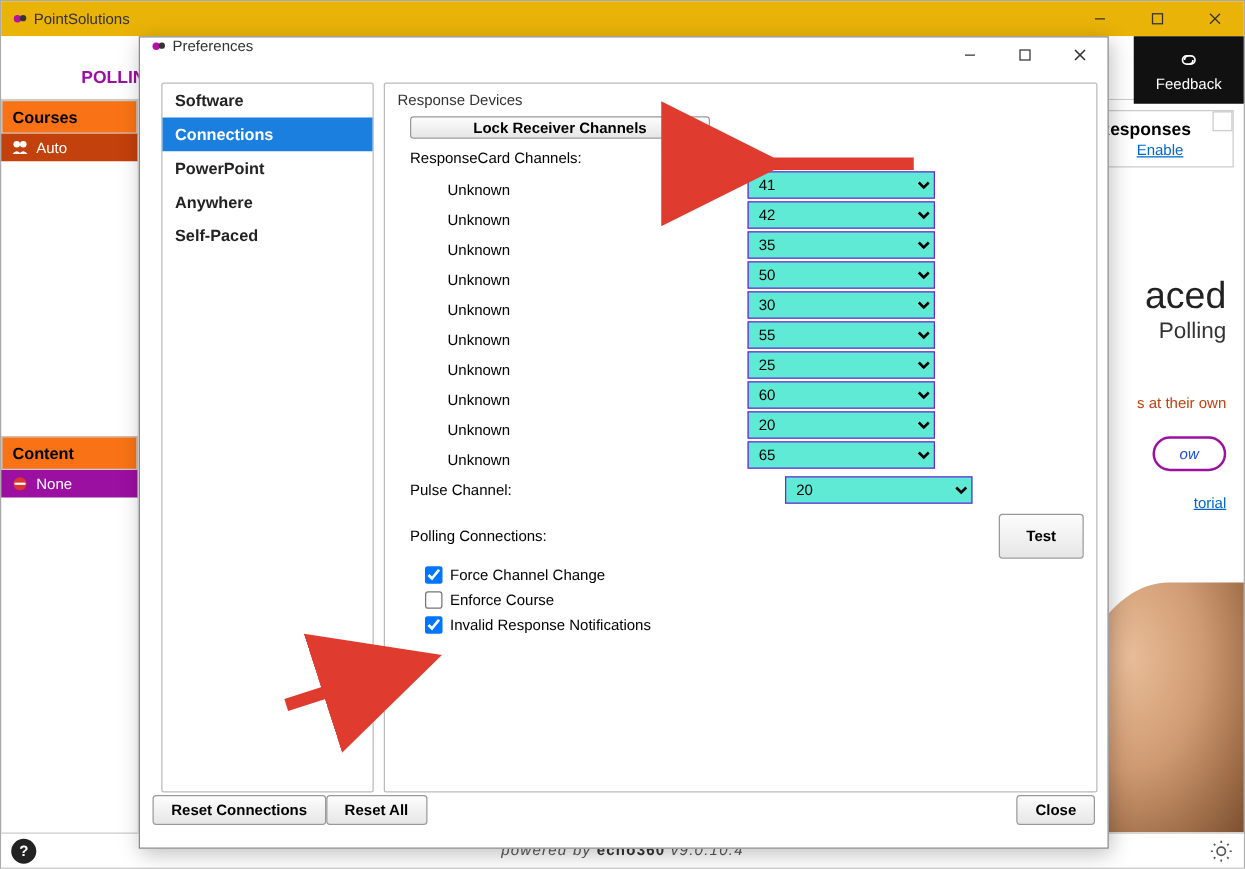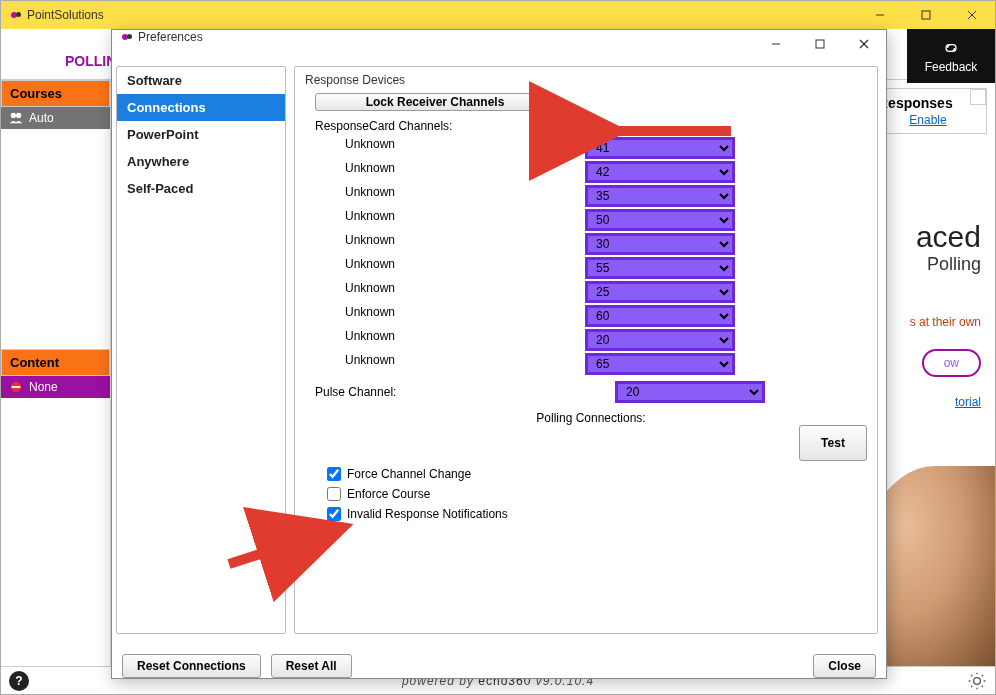--- a/index.html
+++ b/index.html
@@ -1,98 +1,98 @@
 <!DOCTYPE html>
 <html><head>
 <meta charset="utf-8">
 <style>
   * { box-sizing: border-box; margin: 0; padding: 0; font-family: "Segoe UI", Tahoma, sans-serif; font-size: 12px; }
   html, body { width: 996px; height: 695px; overflow: hidden; background: #fff; position: relative; }
 
   
   .main-window { width: 996px; height: 695px; border: 1px solid #aaa; position: relative; background: #fff; }
-  .main-titlebar { height: 28px; display: flex; align-items: center; padding-left: 8px; background: #fde047; }
+  .main-titlebar { height: 28px; display: flex; align-items: center; padding-left: 8px; background: #eab308; }
   .main-titlebar .title { font-size: 12px; color: #333; margin-left: 4px; }
   .main-title-controls { margin-left: auto; display: flex; }
   .main-title-controls .btn { width: 46px; height: 28px; display: flex; align-items: center; justify-content: center; color: #333; }
 
   
   .top-tabs { height: 50px; display: flex; align-items: flex-end; padding-left: 56px; background: #fff; position: relative; }
   .tab-polling { color: #9b0fa1; font-weight: 700; font-size: 14px; padding: 10px 8px; }
   .top-tabs .right-pill { position: absolute; right: 0; top: 0; display: flex; }
   .feedback-pill { width: 88px; height: 54px; background: #111; color: #fff; display: flex; flex-direction: column; align-items: center; justify-content: center; gap: 2px; font-size: 12px; border-top-right-radius: 0; }
   .feedback-pill svg { width: 20px; height: 20px; }
   .top-divider { height: 1px; background: #ccc; width: 100%; }
 
   
   .main-body { display: flex; position: relative; height: calc(100% - 28px - 50px - 1px - 28px); }
   .sidebar { width: 110px; border-right: 1px solid #ddd; }
   .section-header { background: #f97316; border: 1px solid #ccc; padding: 5px 8px; font-weight: 600; font-size: 13px; }
-  .sb-item { display: flex; align-items: center; gap: 6px; background: #737373; color: #fff; padding: 4px 8px; }
+  .sb-item { display: flex; align-items: center; gap: 6px; background: #c2410c; color: #fff; padding: 4px 8px; }
   .sb-item .sicon { width: 14px; height: 14px; }
   .sb-item.none { background: #9b0fa1; }
   .sidebar-gap { height: 220px; }
 
   
   .right-pane { flex: 1; position: relative; padding: 10px; }
   .responses-box { position: absolute; right: 8px; top: 8px; border: 1px solid #ccc; padding: 6px 8px; width: 118px; background: #fff; }
   .responses-box .hdr { font-weight: 600; font-size: 14px; }
   .responses-box .enable { color: #0066cc; text-decoration: underline; display: block; text-align: center; margin-top: 2px; }
   .rp-square { position: absolute; right: 0; top: 0; width: 16px; height: 16px; border: 1px solid #ccc; }
 
   .right-card { position: absolute; right: 14px; top: 140px; width: 120px; }
   .right-card .big { font-size: 30px; font-weight: 300; color: #222; text-align: right; }
   .right-card .sub { font-size: 18px; color: #333; text-align: right; }
   .right-card .para { margin-top: 40px; font-size: 12px; color: #c2410c; text-align: right; }
-  .pw-btn { border: 2px solid #9b0fa1; border-radius: 16px; padding: 5px 20px; color: #8b5cf6; display: inline-block; margin-top: 20px; }
+  .pw-btn { border: 2px solid #9b0fa1; border-radius: 16px; padding: 5px 20px; color: #1d4ed8; display: inline-block; margin-top: 20px; font-style: italic; }
   .tutorial { color: #0066cc; text-decoration: underline; margin-top: 18px; font-size: 12px; display: block; text-align: right; }
 
   
   .footer { position: absolute; bottom: 0; left: 0; right: 0; height: 28px; border-top: 1px solid #ccc; display: flex; align-items: center; padding: 0 8px; background: #fff; }
   .footer .help { width: 20px; height: 20px; border-radius: 50%; background: #222; color: #fff; display: flex; align-items: center; justify-content: center; font-weight: 700; }
   .footer .powered { position: absolute; left: 50%; transform: translateX(-50%); font-family: Georgia, serif; font-style: italic; color: #555; font-size: 14px; letter-spacing: 1px; }
-  .footer .powered b { font-family: sans-serif; font-style: normal; font-weight: 400; color: #333; }
+  .footer .powered b { font-family: sans-serif; font-style: normal; font-weight: 700; color: #333; }
   .footer .gear { margin-left: auto; width: 20px; height: 20px; color: #555; }
 
   
   .arm { position: absolute; right: 0; bottom: 0; width: 150px; height: 200px; background: radial-gradient(ellipse at 40% 30%, #e8bd98 0%, #cf9a72 45%, #9b6b46 80%, #7c4f30 100%); border-top-left-radius: 60% 80%; }
 
   
   .dialog-backdrop { position: absolute; inset: 0;  }
   .pref-dialog { position: absolute; left: 110px; top: 28px; width: 776px; height: 650px; background: #fff; border: 1px solid #888; box-shadow: 2px 4px 16px rgba(0,0,0,.25); display: flex; flex-direction: column; }
   .pref-titlebar { height: 30px; display: flex; padding-left: 8px; }
   .pref-titlebar .title { font-size: 12px; color: #333; margin-left: 4px; }
   .pref-title-controls { margin-left: auto; display: flex; }
   .pref-title-controls .btn { width: 44px; height: 28px; display: flex; align-items: center; justify-content: center; color: #333; }
 
-  .pref-body { flex: 1; display: flex; gap: 8px; padding: 6px 8px 2px 4px; }
+  .pref-body { flex: 1; display: flex; gap: 8px; padding: 6px 8px 2px 17px; }
   .pref-nav { width: 170px; border: 1px solid #bbb; border-radius: 2px; background: #fff; }
   .pref-nav-item { padding: 6px 10px; font-size: 13px; font-weight: 600; color: #222; }
   .pref-nav-item.selected { background: #1b7fe0; color: #fff; }
 
   .pref-content-wrap { flex: 1; position: relative; }
   .pref-content { position: absolute; inset: 0; border: 1px solid #bbb; border-radius: 2px; padding: 6px 10px 10px 10px; overflow-y: auto; background: #fff; }
   .pref-content::-webkit-scrollbar { width: 16px; }
   .pref-content::-webkit-scrollbar-thumb { background: #c1c1c1; border: 3px solid #fff; border-radius: 0; }
   .pref-content::-webkit-scrollbar-track { background: #f0f0f0; }
 
   .group-title { font-size: 12px; color: #333; margin-bottom: 6px; }
   .lock-btn { display: block; width: 240px; height: 18px; background: linear-gradient(#fdfdfd,#e6e6e6); border: 1px solid #999; border-radius: 3px; font-weight: 600; margin: 0 0 8px 10px; }
   .sub-title { font-size: 12px; margin: 4px 0 4px 10px; }
-  .channel-row { display: flex; align-items: flex-start; margin: 2px 0; }
+  .channel-row { display: flex; align-items: flex-end; margin: 2px 0; }
   .channel-row .lbl { width: 280px; padding-left: 40px; }
-  .channel-row select, .pulse-row select { width: 150px; height: 22px; border: 3px solid #6d28d9; background: #8b5cf6; padding-left: 4px; }
+  .channel-row select, .pulse-row select { width: 150px; height: 22px; border: 1px solid #6d28d9; background: #5eead4; padding-left: 4px; }
   .pulse-row { display: flex; align-items: center; margin-top: 6px; }
   .pulse-row .lbl { width: 310px; padding-left: 10px; }
-  .polling-title { margin-top: 8px; padding-left: 10px; display: flex; align-items: center; flex-direction: column; }
+  .polling-title { margin-top: 8px; padding-left: 10px; display: flex; align-items: center; }
   .test-btn { margin-left: auto; width: 68px; height: 36px; background: linear-gradient(#fdfdfd,#e6e6e6); border: 1px solid #999; border-radius: 3px; font-weight: 600; }
   .chk-row { display: flex; align-items: center; gap: 6px; padding-left: 22px; margin-top: 6px; }
   .chk-row input { width: 14px; height: 14px; }
 
-  .pref-footer { height: 42px; display: flex; align-items: flex-end; gap: 10px; padding: 0 10px; }
+  .pref-footer { height: 42px; display: flex; align-items: flex-start; padding: 0 10px; }
   .std-btn { height: 24px; padding: 0 14px; background: linear-gradient(#fdfdfd,#e6e6e6); border: 1px solid #999; border-radius: 3px; font-weight: 600; }
   .pref-footer .close-btn { margin-left: auto; }
 
   
   .arrow { position: absolute; pointer-events: none; }
   .arrow svg { overflow: visible; }
 
   
   .appicon { width: 14px; height: 14px; display: inline-block; position: relative; }
   .appicon::before, .appicon::after { content: ''; position: absolute; border-radius: 50%; }

